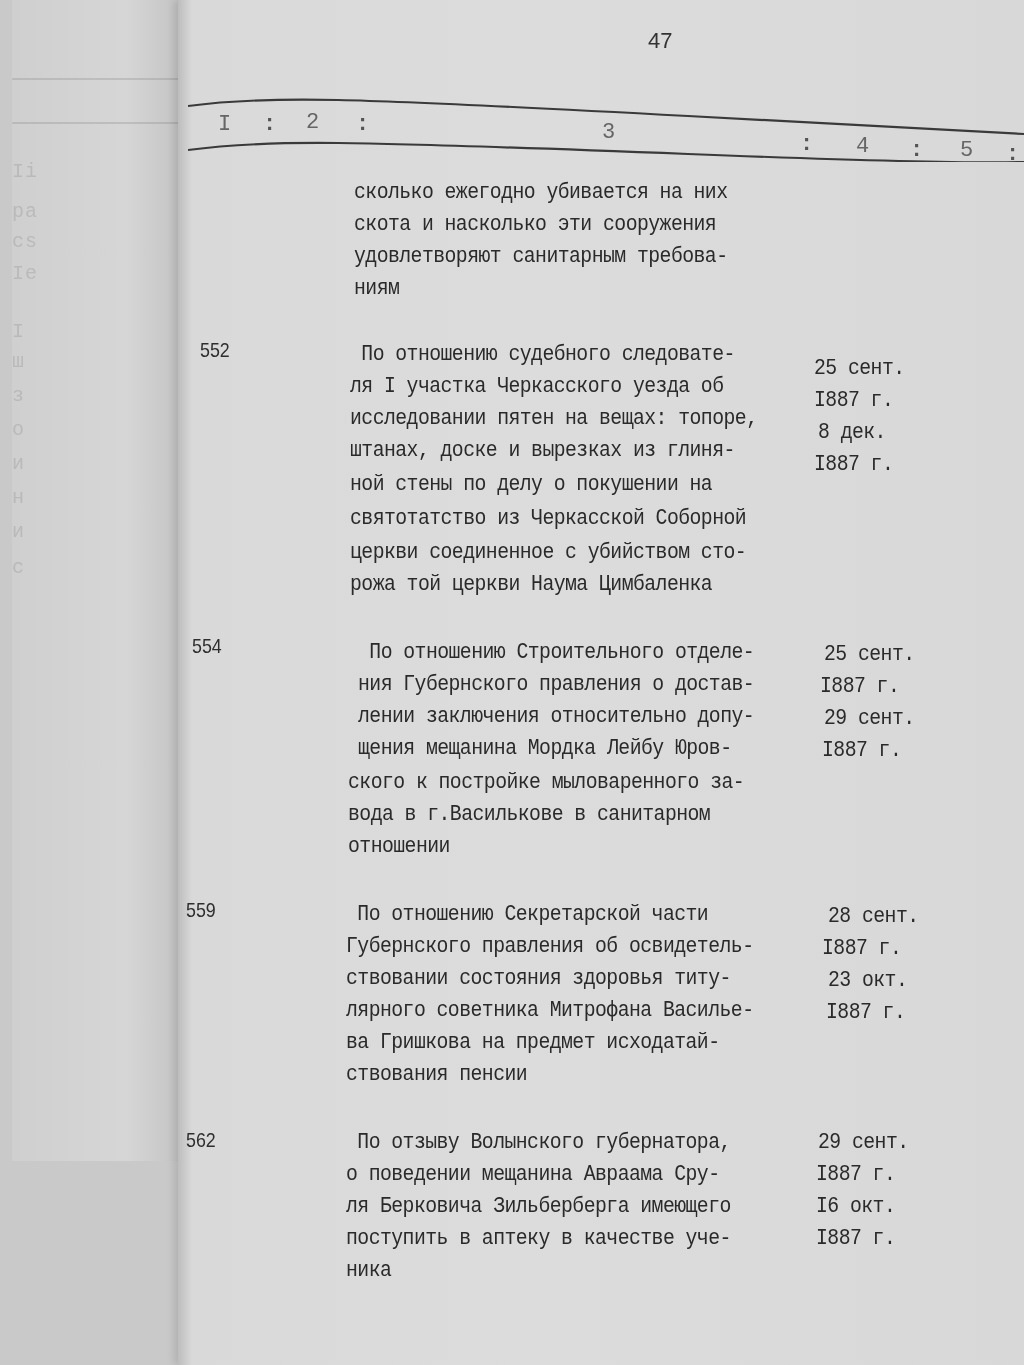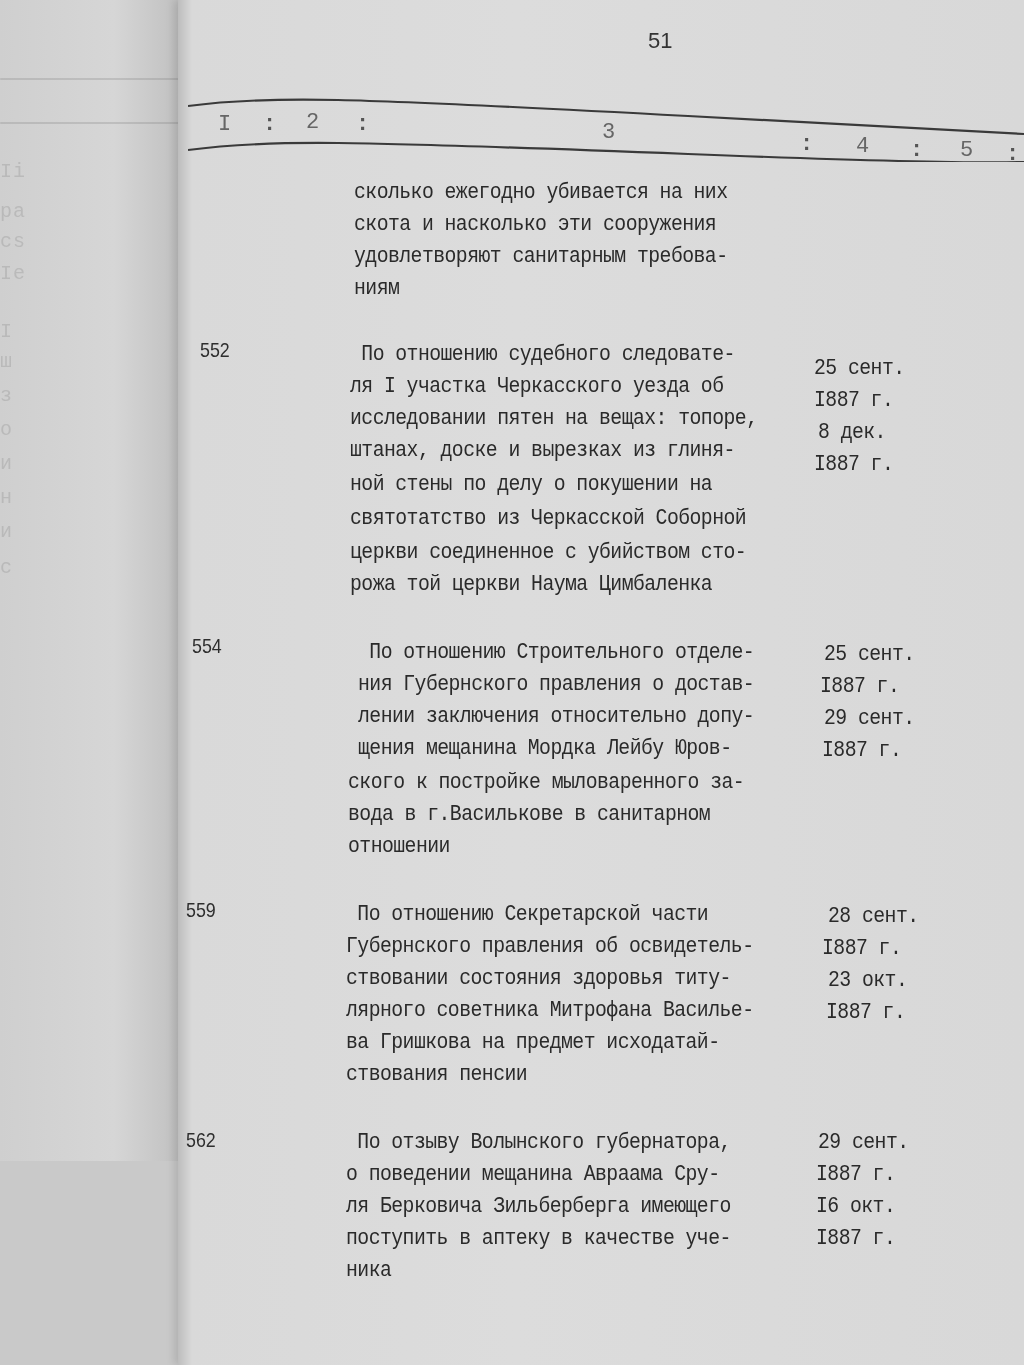--- a/index.html
+++ b/index.html
@@ -11,21 +11,21 @@
       height: 1365px;
       overflow: hidden;
       position: relative;
       background: #c9c9c9;
       font-family: "Liberation Mono", "DejaVu Sans Mono", monospace;
       color: #2b2b2b;
     }
     
     .under-page {
       position: absolute;
-      left: 0; top: 0;
+      left: 12px; top: 0;
       width: 190px; height: 1161px;
       background: linear-gradient(90deg, #cfcfcf 0%, #d6d6d6 60%, #bdbdbd 100%);
     }
     .under-page .ghost-line {
       position: absolute;
       left: 0; width: 180px; height: 2px;
       background: rgba(120,120,120,0.25);
       border-radius: 2px;
     }
     .under-page .ghost-text {
@@ -113,21 +113,21 @@
   <div class="ghost-text" style="top:384px;">з</div>
   <div class="ghost-text" style="top:418px;">о</div>
   <div class="ghost-text" style="top:452px;">и</div>
   <div class="ghost-text" style="top:486px;">н</div>
   <div class="ghost-text" style="top:520px;">и</div>
   <div class="ghost-text" style="top:556px;">с</div>
 </div>
 
 <div class="page">
 
-  <div class="page-number">51</div>
+  <div class="page-number">47</div>
 
   <div class="header-band">
     <svg width="836" height="70">
       <path d="M0 14 Q 60 6 150 8 T 500 24 T 836 42" stroke="#3a3a3a" stroke-width="2.2" fill="none"></path>
       <path d="M0 58 Q 60 50 150 51 T 500 62 T 836 70" stroke="#3a3a3a" stroke-width="2.2" fill="none"></path>
     </svg>
     <span class="col-head" style="left:30px; top:20px;">I</span>
     <span class="col-sep" style="left:75px; top:20px;">:</span>
     <span class="col-head" style="left:118px; top:18px;">2</span>
     <span class="col-sep" style="left:168px; top:20px;">:</span>

